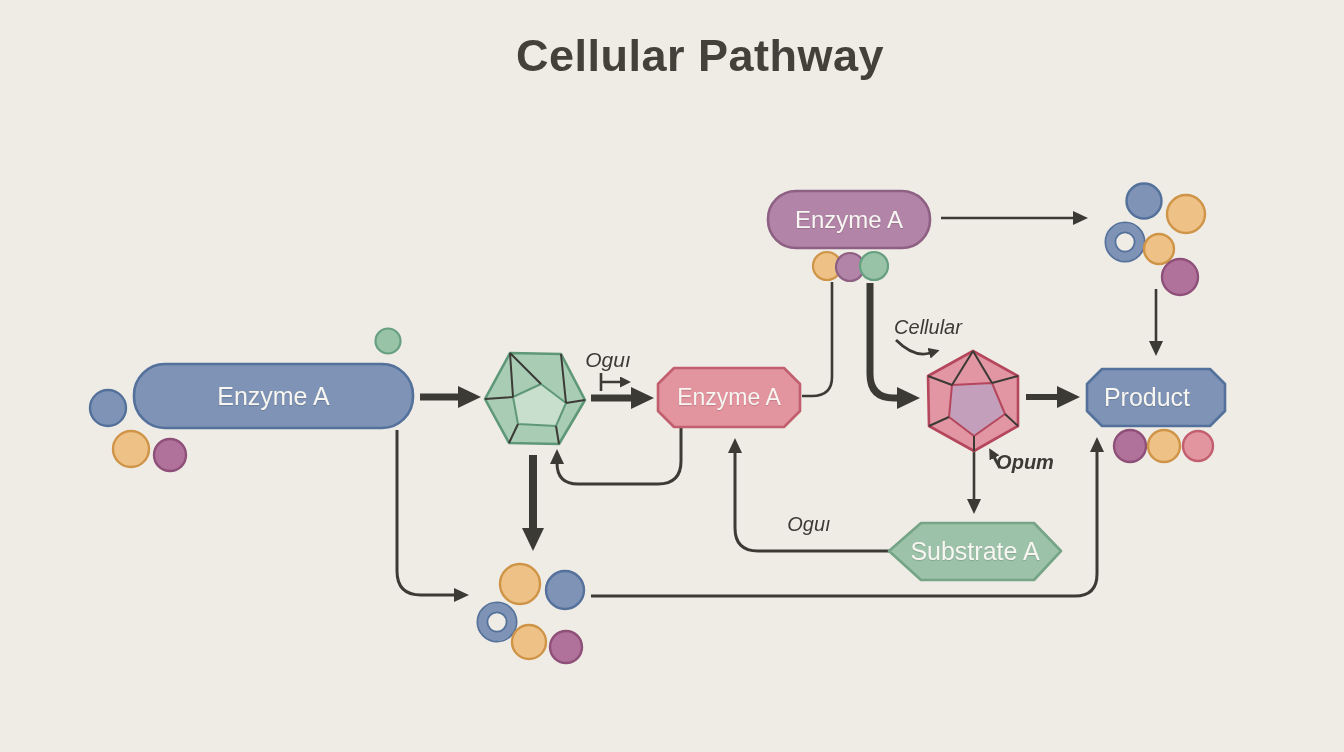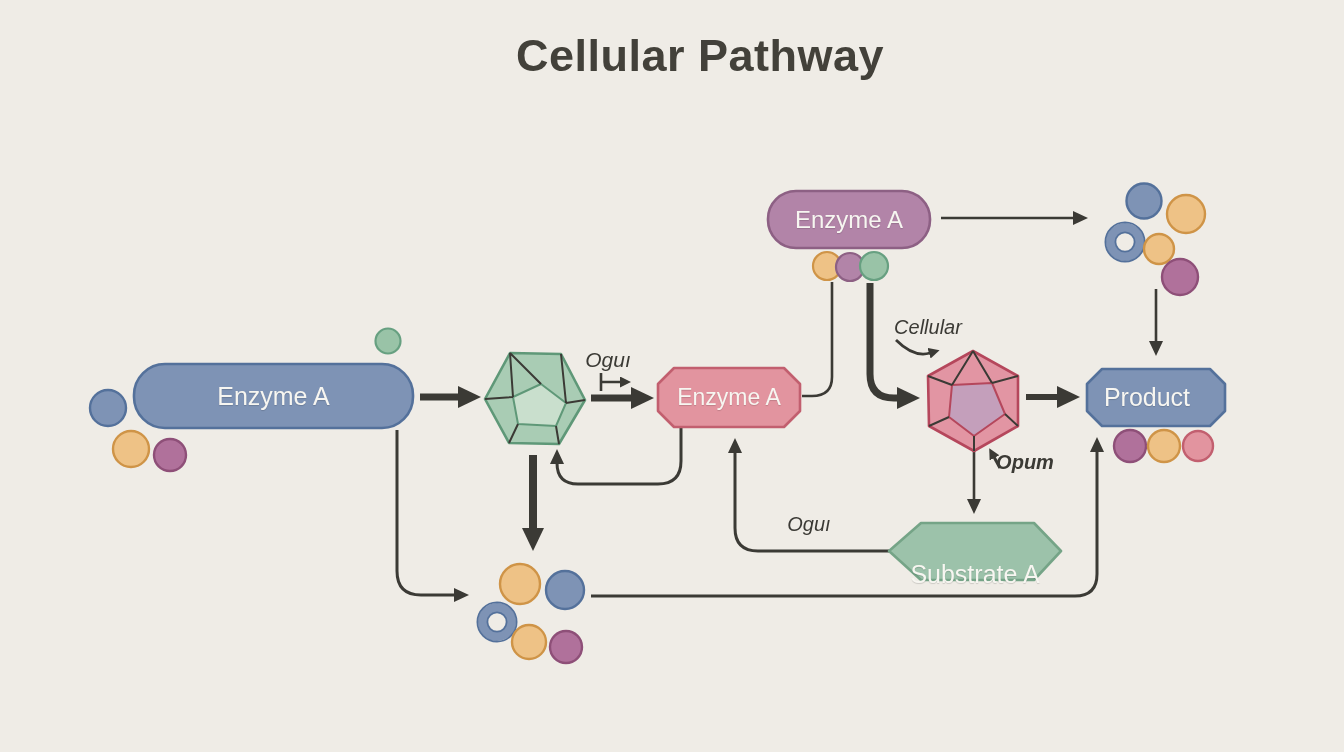--- a/index.html
+++ b/index.html
@@ -146,21 +146,21 @@
   <div class="page-title">Cellular Pathway</div>
 
   <div class="node-label" style="left:134px;top:364px;width:279px;height:64px;font-size:25px;">Enzyme A</div>
 
   <div class="node-label" style="left:768px;top:191px;width:162px;height:57px;font-size:24px;">Enzyme A</div>
 
   <div class="node-label" style="left:658px;top:368px;width:142px;height:59px;font-size:23px;">Enzyme A</div>
 
   <div class="node-label" style="left:1087px;top:369px;width:120px;height:57px;font-size:25px;">Product</div>
 
-  <div class="node-label" style="left:889px;top:523px;width:172px;height:57px;font-size:25px;margin-top:23px;">Substrate A</div>
+  <div class="node-label" style="left:889px;top:523px;width:172px;height:57px;font-size:25px;">Substrate A</div>
 
   <div class="annotation" style="left:580px;top:346px;width:56px;height:28px;font-size:21px;">Oguı</div>
 
   <div class="annotation" style="left:890px;top:314px;width:76px;height:26px;font-size:20px;">Cellular</div>
 
   <div class="annotation" style="left:999px;top:449px;width:52px;height:26px;font-size:20px;font-weight:bold;">Opuт</div>
 
   <div class="annotation" style="left:783px;top:511px;width:52px;height:26px;font-size:20px;">Oguı</div>
 
 </div>

